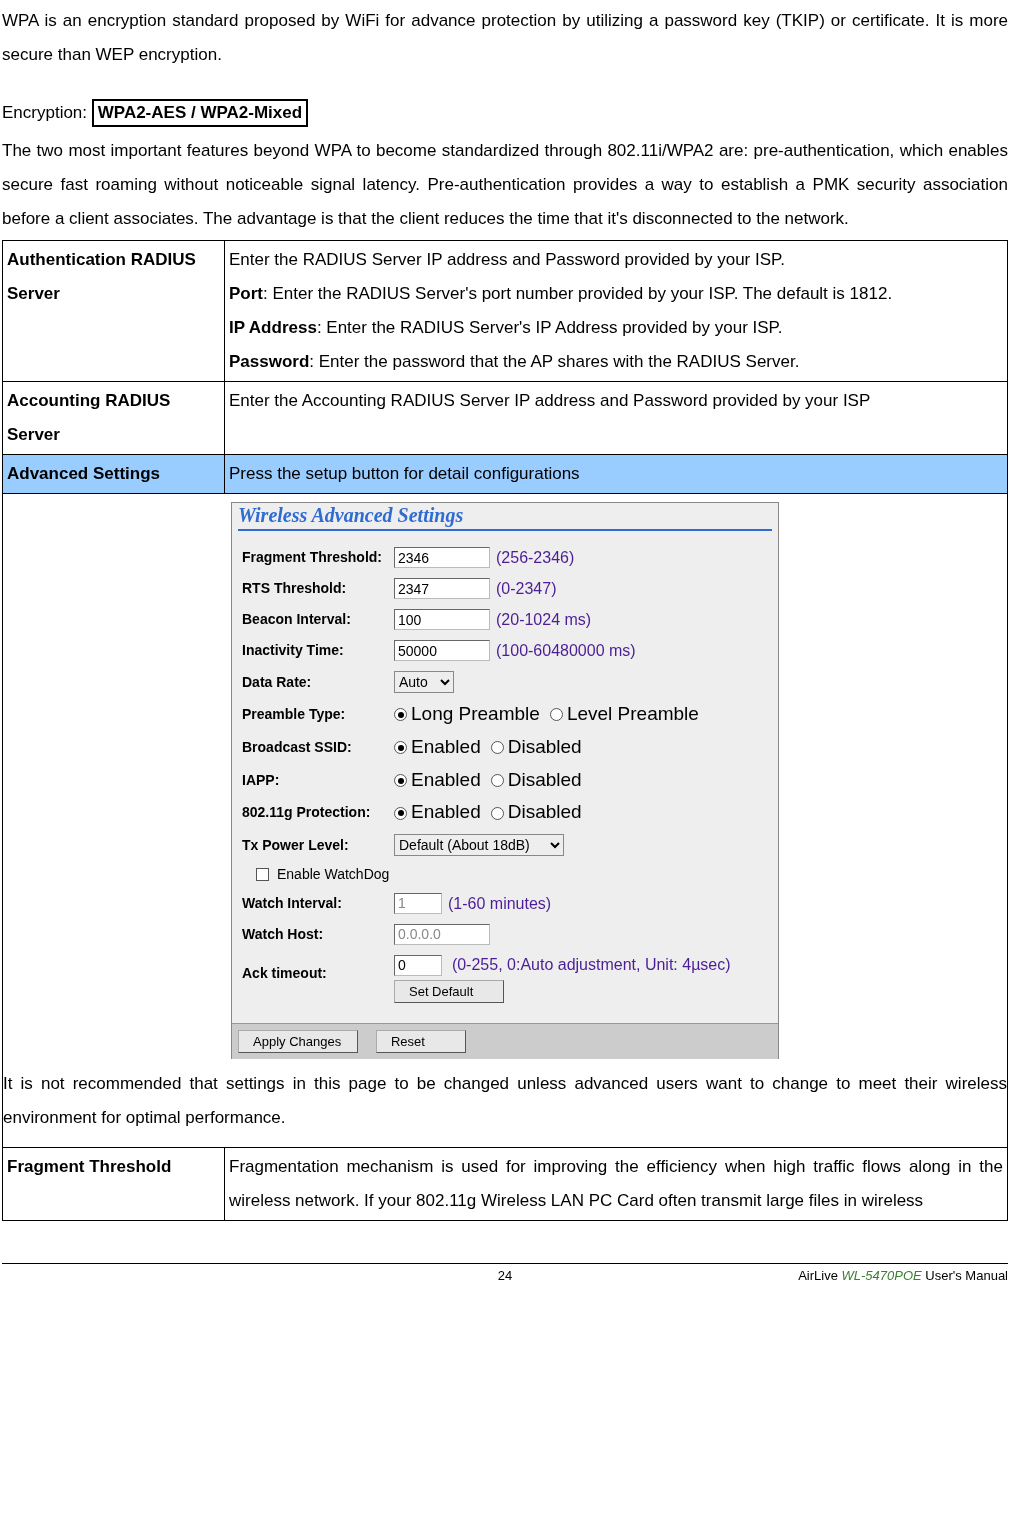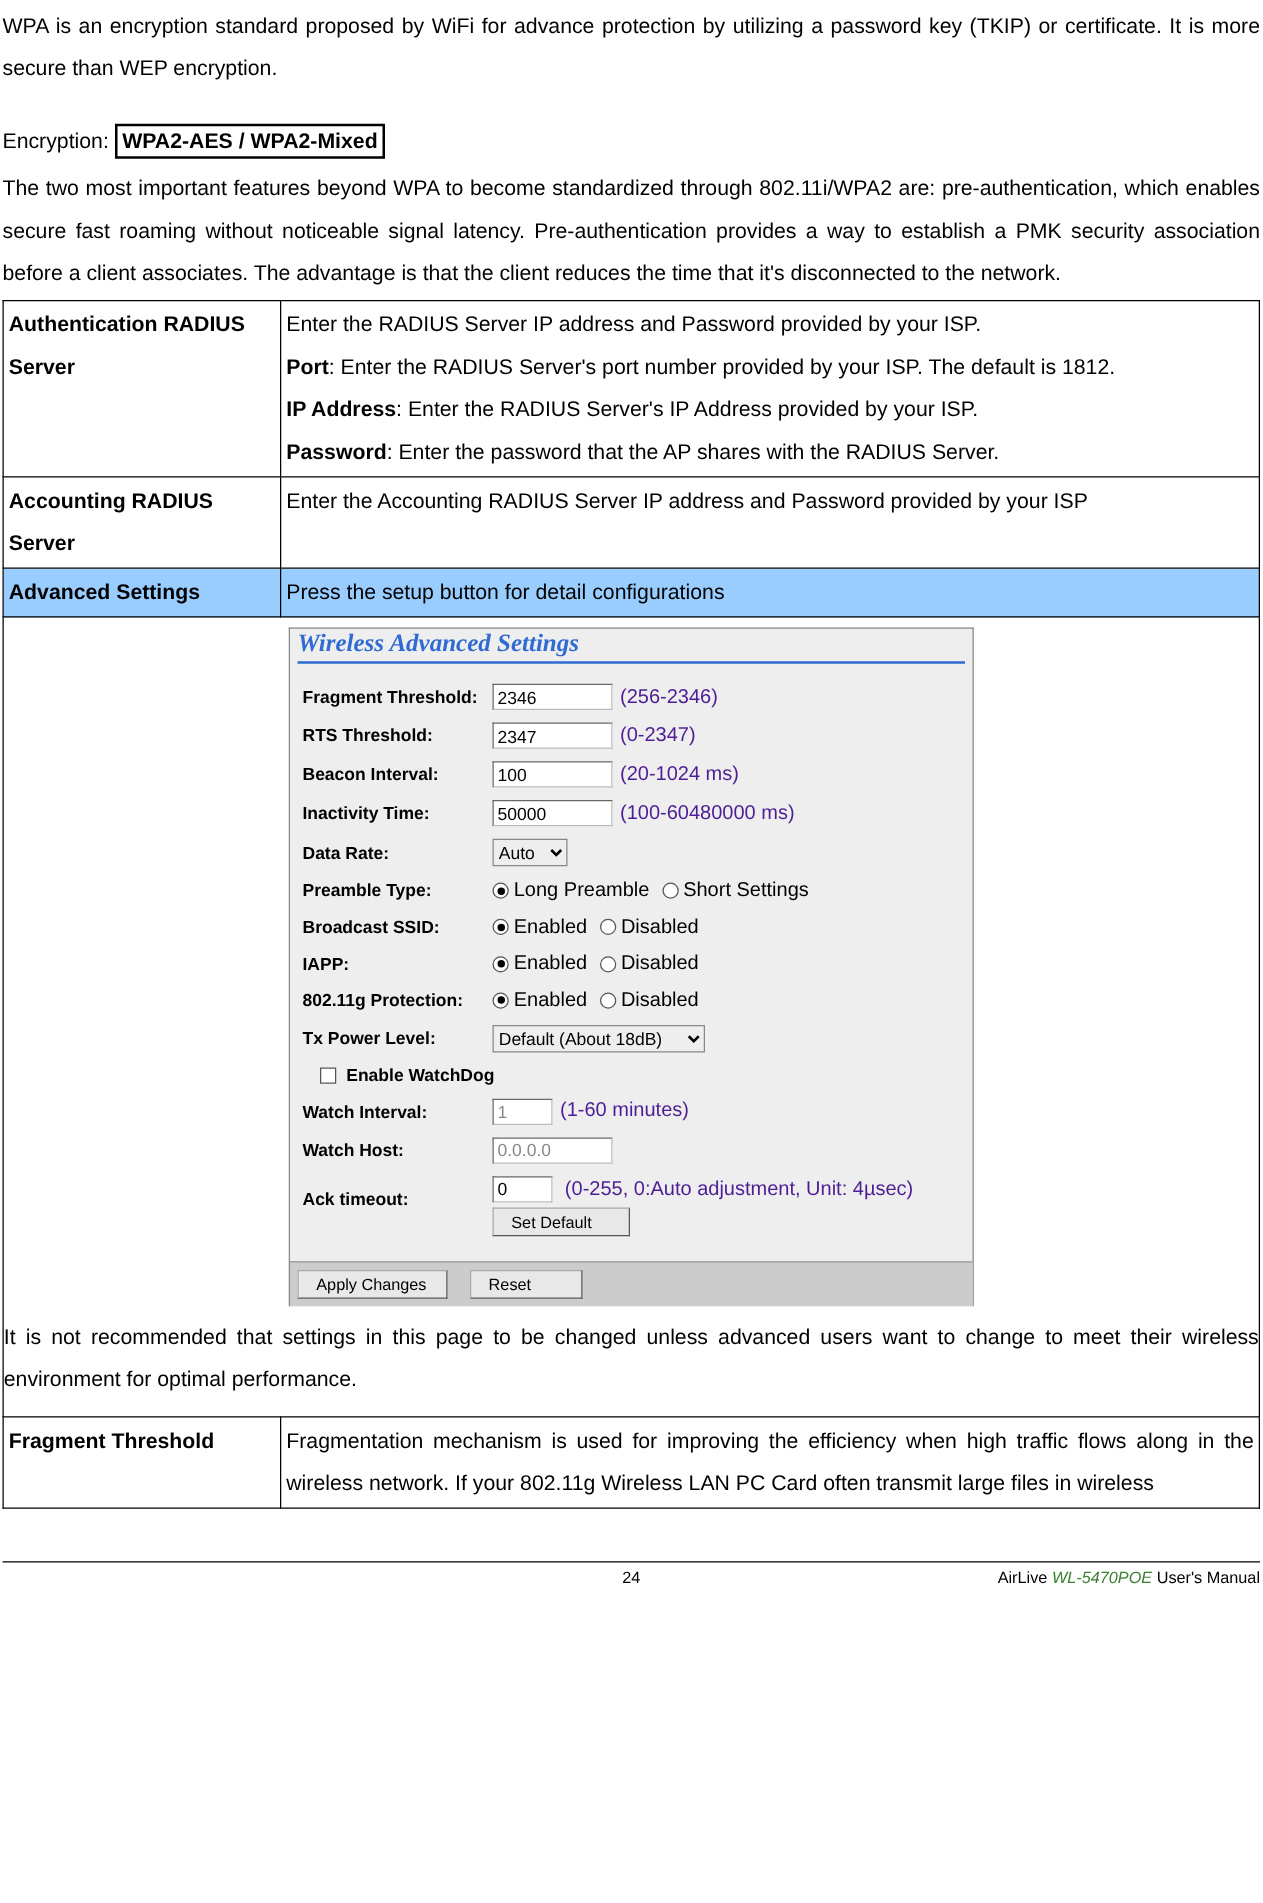--- a/index.html
+++ b/index.html
@@ -110,21 +110,21 @@
   }
   .tin-w { width: 96px; }
   .tin-narrow { width: 48px; }
   .sel {
     border: 1px solid #888;
     background: #eee;
     font-size: 14px;
     height: 22px;
   }
   .radio-group label {
-    font-size: 16px;
+    font-size: 19px;
     font-weight: normal;
     margin-right: 10px;
   }
   .radio-dot {
     display: inline-block;
     width: 13px;
     height: 13px;
     border: 1px solid #555;
     border-radius: 50%;
     background: #fff;
@@ -259,21 +259,21 @@
             <div class="frow">
               <span class="flabel">Data Rate:</span>
               <select class="sel" style="width:60px;">
                 <option>Auto</option>
               </select>
             </div>
 
             <div class="frow radio-group">
               <span class="flabel">Preamble Type:</span>
               <label><span class="radio-dot checked"></span><span>Long Preamble</span></label>
-              <label><span class="radio-dot"></span><span>Short Settings</span></label>
+              <label><span class="radio-dot"></span><span>Level Preamble</span></label>
             </div>
 
             <div class="frow radio-group">
               <span class="flabel">Broadcast SSID:</span>
               <label><span class="radio-dot checked"></span><span>Enabled</span></label>
               <label><span class="radio-dot"></span><span>Disabled</span></label>
             </div>
 
             <div class="frow radio-group">
               <span class="flabel">IAPP:</span>
@@ -289,21 +289,21 @@
 
             <div class="frow">
               <span class="flabel">Tx Power Level:</span>
               <select class="sel" style="width:170px;">
                 <option>Default (About 18dB)</option>
               </select>
             </div>
 
             <div class="frow" style="margin-top:4px;">
               <span class="chk"></span>
-              <span style="font-weight:bold;">Enable WatchDog</span>
+              <span style="font-weight:normal;">Enable WatchDog</span>
             </div>
 
             <div class="frow">
               <span class="flabel">Watch Interval:</span>
               <input class="tin tin-narrow" style="color: rgb(136, 136, 136);" value="1">
               <span class="hint">(1-60 minutes)</span>
             </div>
 
             <div class="frow">
               <span class="flabel">Watch Host:</span>

